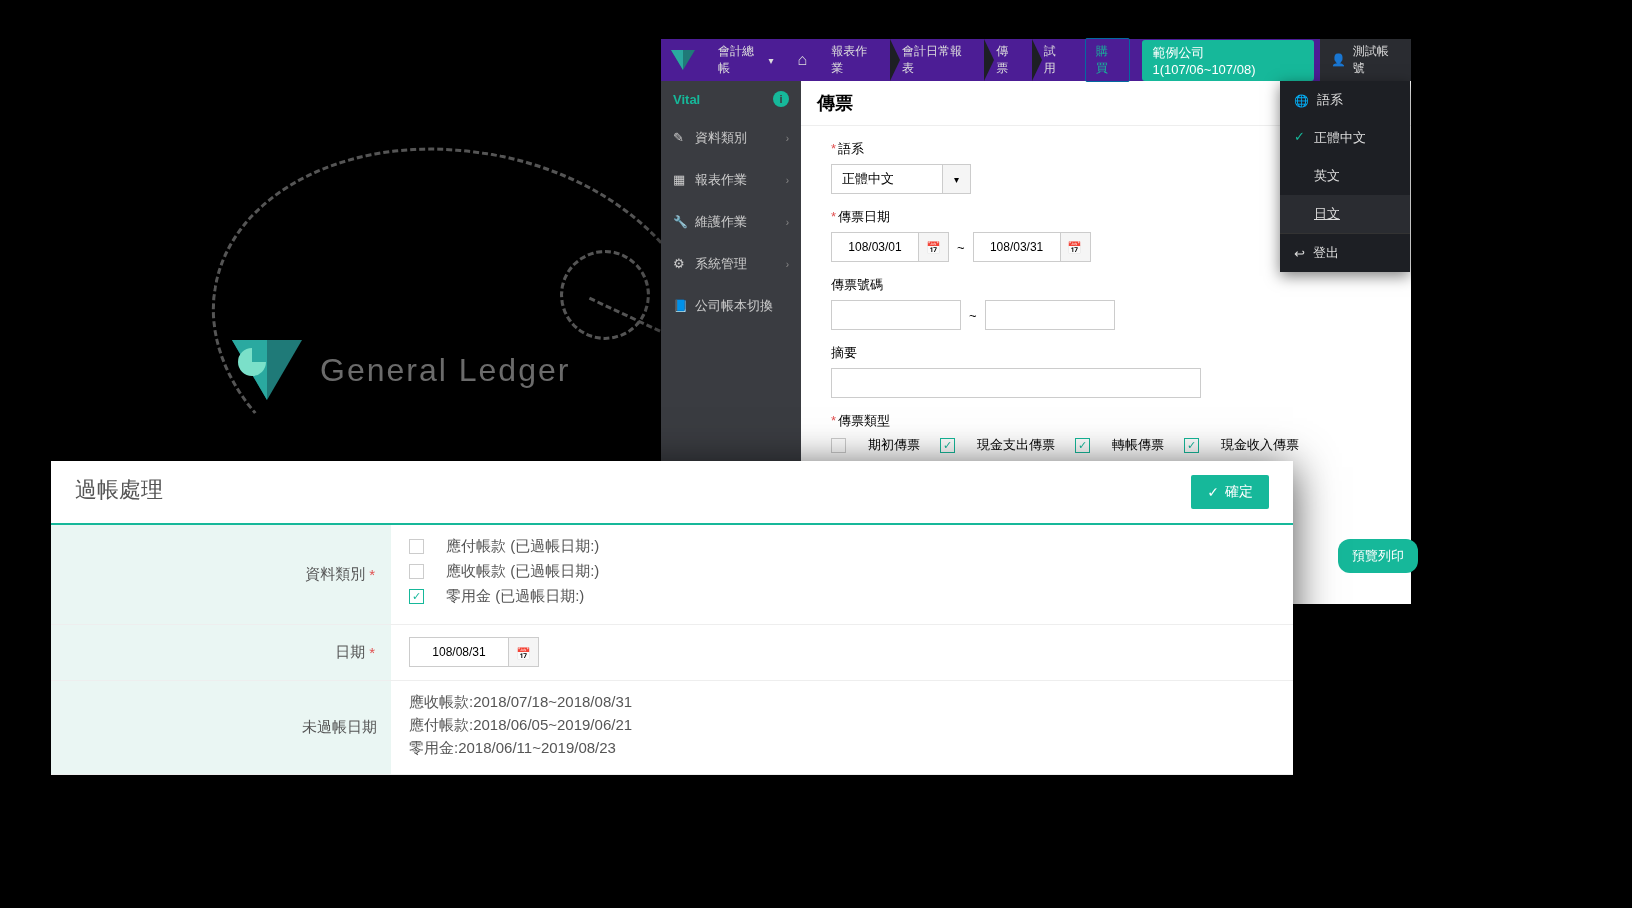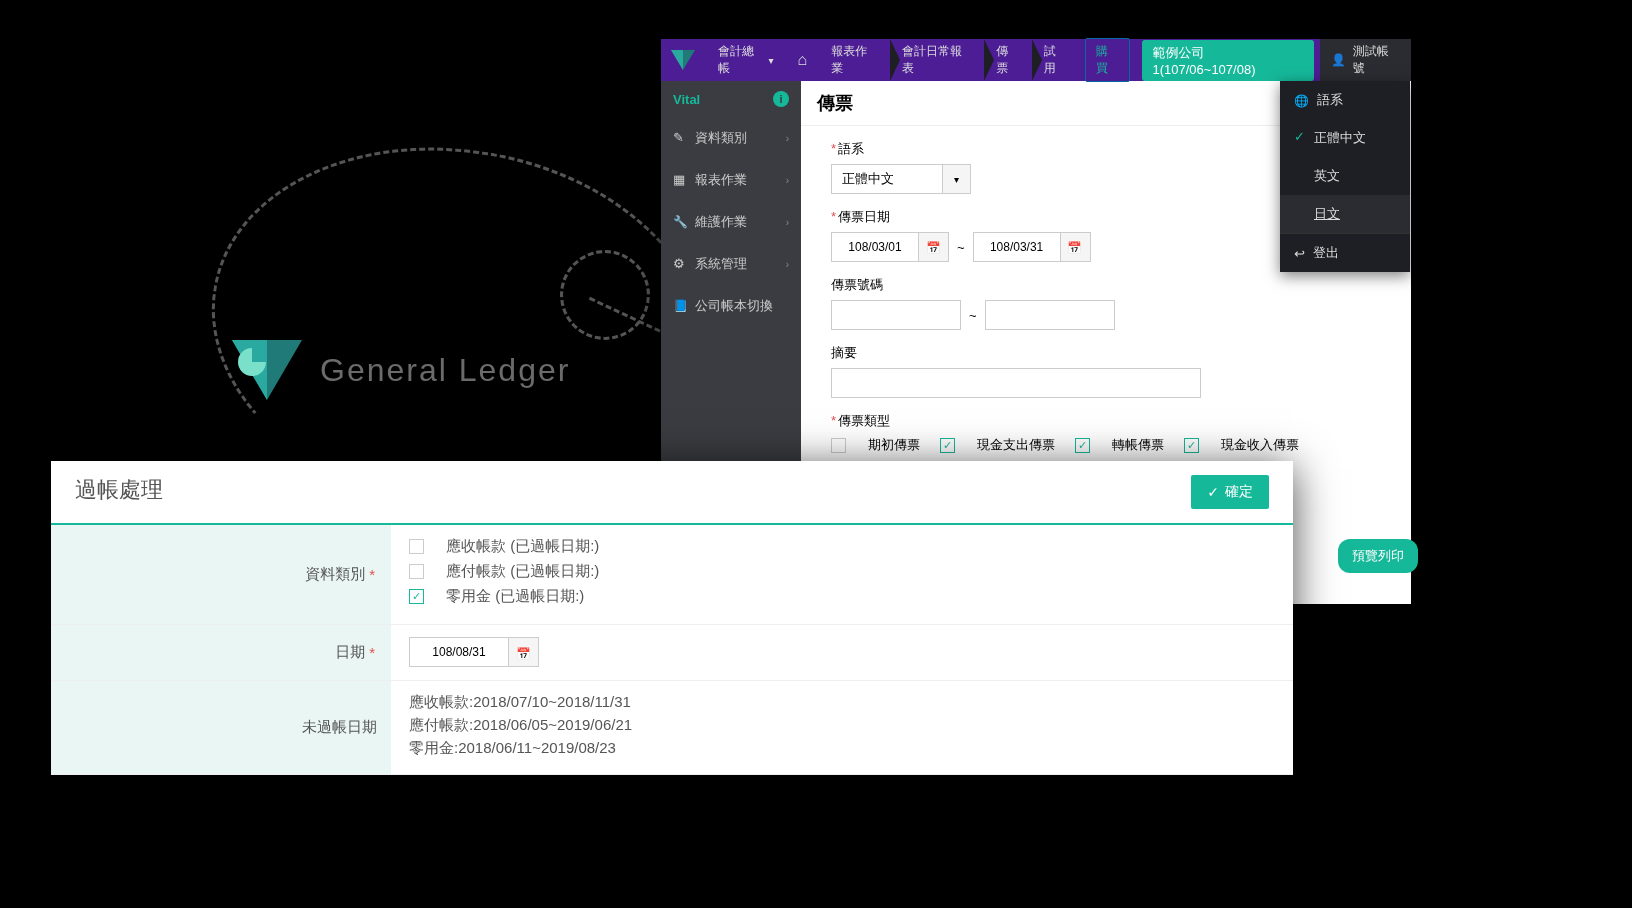--- a/index.html
+++ b/index.html
@@ -283,25 +283,25 @@
   </div>
   <div class="post-body">
     <div class="post-row">
       <div class="post-label">
           <span>資料類別</span>
           <span class="req">*</span>
         </div>
       <div class="post-val">
         <label class="cb">
             <span class="cb-box"></span>
-            <span>應收帳款 (已過帳日期:)</span>
+            <span>應付帳款 (已過帳日期:)</span>
           </label>
         <label class="cb">
             <span class="cb-box"></span>
-            <span>應付帳款 (已過帳日期:)</span>
+            <span>應收帳款 (已過帳日期:)</span>
           </label>
         <label class="cb">
             <span class="cb-box checked">✓</span>
             <span>零用金 (已過帳日期:)</span>
           </label>
       </div>
     </div>
     <div class="post-row">
       <div class="post-label">
           <span>日期</span>
@@ -314,19 +314,19 @@
               <span class="i-cal"></span>
             </div>
         </div>
       </div>
     </div>
     <div class="post-row">
       <div class="post-label">
           <span>未過帳日期</span>
         </div>
       <div class="post-val nolabel-lines">
-        <div>應收帳款:2018/07/10~2018/11/31</div>
+        <div>應收帳款:2018/07/18~2018/08/31</div>
         <div>應付帳款:2018/06/05~2019/06/21</div>
         <div>零用金:2018/06/11~2019/08/23</div>
       </div>
     </div>
   </div>
 </div>
 
 </body></html>

